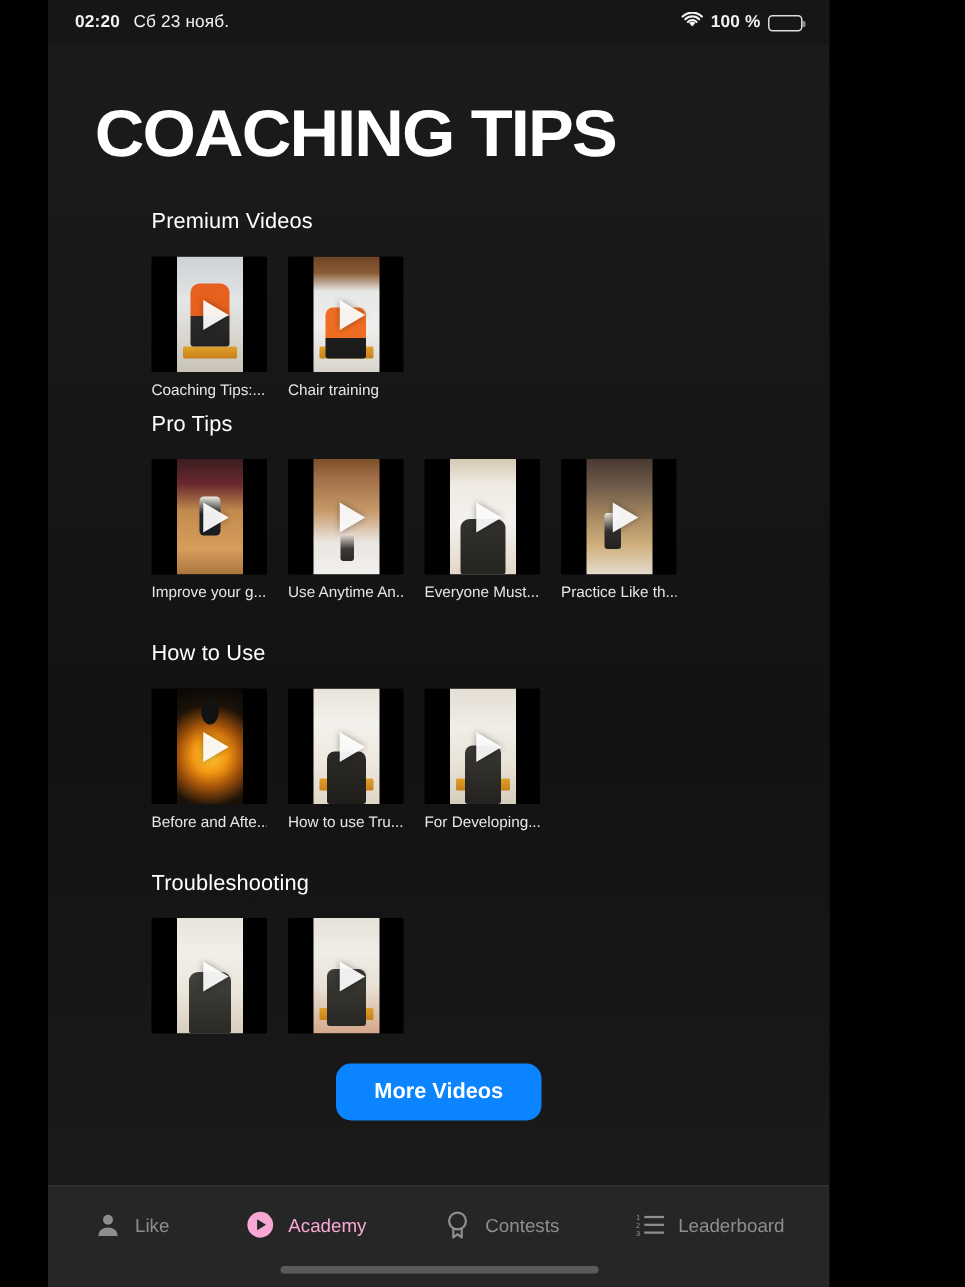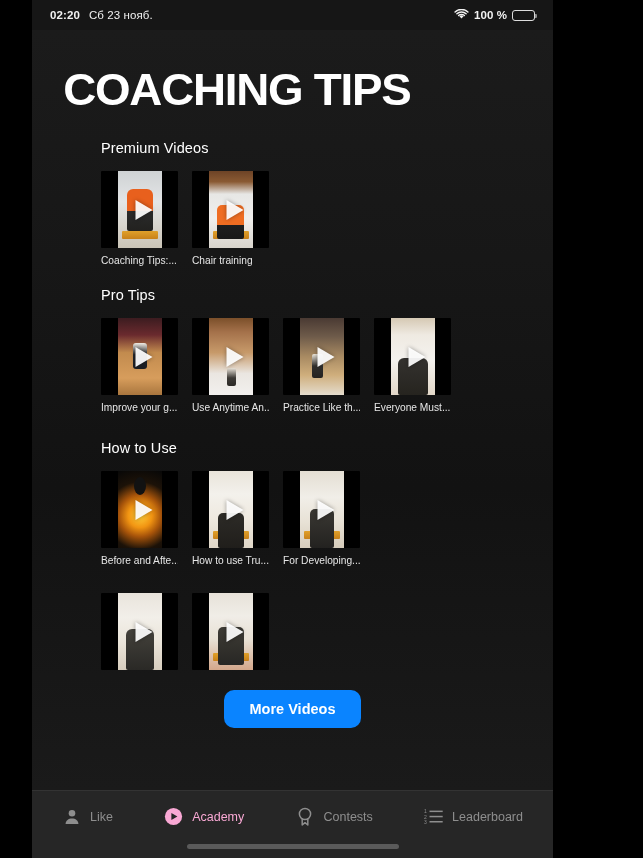--- a/index.html
+++ b/index.html
@@ -281,50 +281,50 @@
                 <div class="thumb">
                   <div class="vid sc-chair">
                     <div class="strip" style="bottom: 9px;"></div>
                   </div>
                   <div class="play"></div>
                 </div>
                 <div class="caption">Chair training</div>
               </div>
             </div>
           </div>
-          <div class="section" style="margin-top: 20px;">
+          <div class="section" style="margin-top: 8px;">
             <div class="section-title">Pro Tips</div>
             <div class="rail">
               <div class="card">
                 <div class="thumb">
                   <div class="vid sc-court"></div>
                   <div class="play"></div>
                 </div>
                 <div class="caption">Improve your g...</div>
               </div>
               <div class="card">
                 <div class="thumb">
                   <div class="vid sc-ceiling"></div>
                   <div class="play"></div>
                 </div>
                 <div class="caption">Use Anytime An...</div>
               </div>
               <div class="card">
                 <div class="thumb">
+                  <div class="vid sc-hoop"></div>
+                  <div class="play"></div>
+                </div>
+                <div class="caption">Everyone Must...</div>
+              </div>
+              <div class="card">
+                <div class="thumb">
                   <div class="vid sc-arena"></div>
                   <div class="play"></div>
                 </div>
                 <div class="caption">Practice Like th...</div>
-              </div>
-              <div class="card">
-                <div class="thumb">
-                  <div class="vid sc-hoop"></div>
-                  <div class="play"></div>
-                </div>
-                <div class="caption">Everyone Must...</div>
               </div>
             </div>
           </div>
           <div class="section" style="margin-top: 26px;">
             <div class="section-title">How to Use</div>
             <div class="rail">
               <div class="card">
                 <div class="thumb">
                   <div class="vid sc-fire"></div>
                   <div class="play"></div>
@@ -345,20 +345,21 @@
                   <div class="vid sc-develop">
                     <div class="strip" style="bottom: 9px;"></div>
                   </div>
                   <div class="play"></div>
                 </div>
                 <div class="caption">For Developing...</div>
               </div>
             </div>
           </div>
           <div class="section" style="margin-top: 26px;">
+            <div class="section-title">Troubleshooting</div>
             <div class="rail">
               <div class="card">
                 <div class="thumb">
                   <div class="vid sc-trouble1"></div>
                   <div class="play"></div>
                 </div>
                 <div class="caption"></div>
               </div>
               <div class="card">
                 <div class="thumb">

